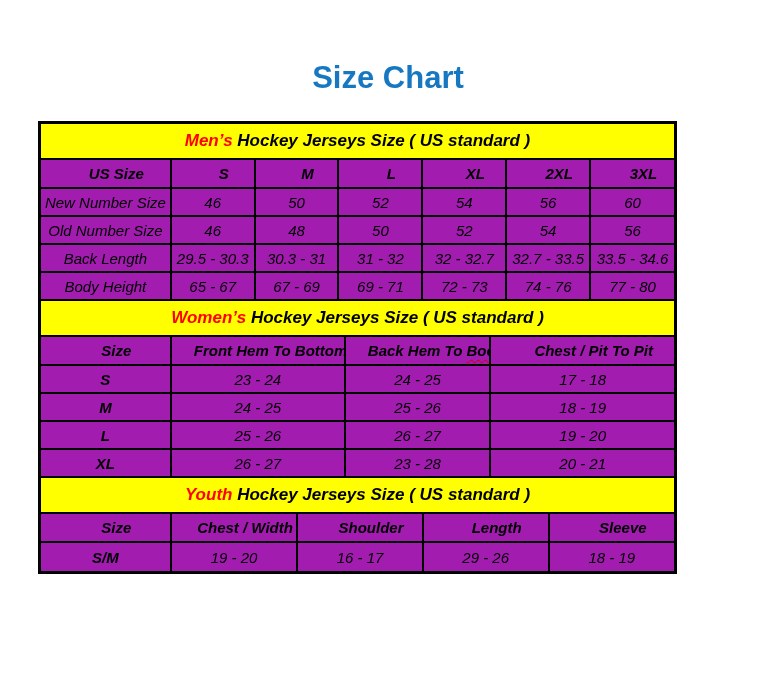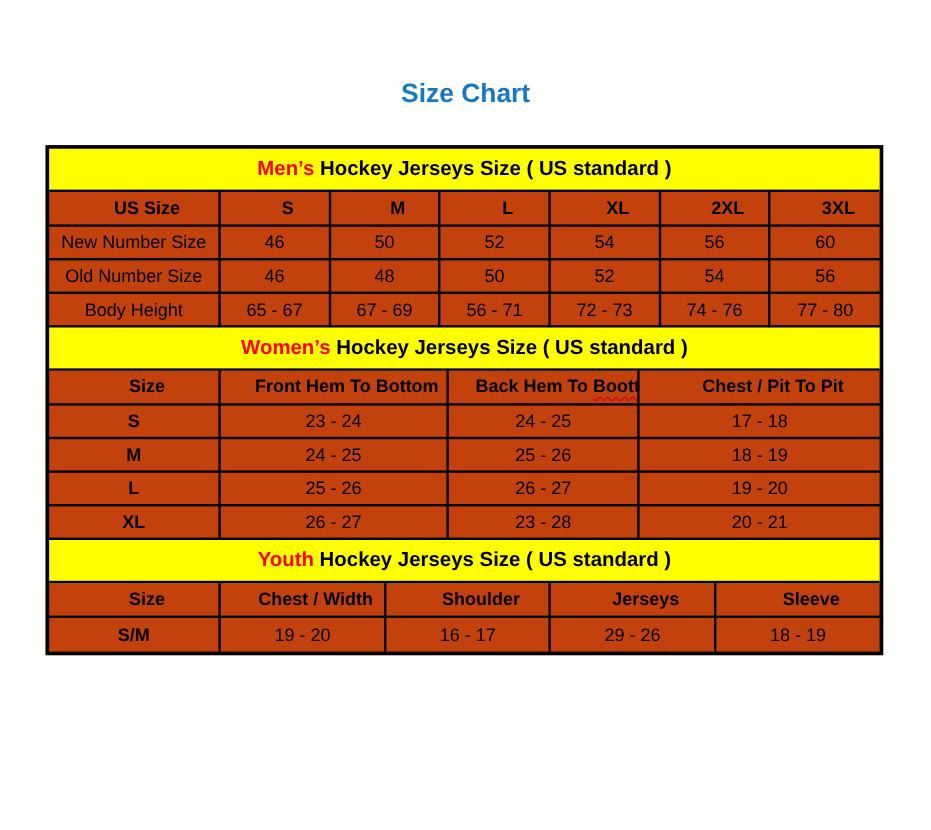--- a/index.html
+++ b/index.html
@@ -9,31 +9,32 @@
     --color-accent_red:#FF0000;
     --color-squiggle_red:#D00000;
     --color-border_black:#000000;
   }
   *{box-sizing:border-box;margin:0;padding:0;}
   html,body{width:776px;height:692px;background:#FFFFFF;overflow:hidden;}
   body{font-family:"Liberation Sans",sans-serif;color:#000;}
   .page{width:776px;height:692px;padding-top:60px;}
   .page-title{
     text-align:center;
-    font-size:22px;
+    font-size:31px;
     font-weight:bold;
     line-height:36px;
     color:var(--color-title_blue,#1778C2);
     letter-spacing:0px;
   }
   .chart-block{
-    width:698px;
+    width:639px;
     margin:25px auto 0 38px;
     border:3px solid var(--color-border_black,#000);
-    background:#c2410c;
+    background:#a21caf;
+    font-style:italic;
   }
   .band{
     height:36px;
     background:var(--color-band_yellow,#FFFF00);
     border-bottom:2px solid var(--color-border_black,#000);
     display:flex;
     align-items:center;
     justify-content:center;
     font-size:17px;
     font-weight:bold;
@@ -116,24 +117,33 @@
         <tr>
           <th>Old Number Size</th>
           <td>46</td>
           <td>48</td>
           <td>50</td>
           <td>52</td>
           <td>54</td>
           <td>56</td>
         </tr>
         <tr>
+          <th>Back Length</th>
+          <td>29.5 - 30.3</td>
+          <td>30.3 - 31</td>
+          <td>31 - 32</td>
+          <td>32 - 32.7</td>
+          <td>32.7 - 33.5</td>
+          <td>33.5 - 34.6</td>
+        </tr>
+        <tr>
           <th>Body Height</th>
           <td>65 - 67</td>
           <td>67 - 69</td>
-          <td>56 - 71</td>
+          <td>69 - 71</td>
           <td>72 - 73</td>
           <td>74 - 76</td>
           <td>77 - 80</td>
         </tr>
       </tbody>
     </table>
 
     <div class="band"><span class="hl">Women’s</span><span> Hockey Jerseys Size ( US standard )</span></div>
 
     <table class="women">
@@ -187,21 +197,21 @@
           <col style="width:20%">
           <col style="width:19.8%">
           <col style="width:19.9%">
           <col style="width:19.8%">
       </colgroup>
       <thead>
         <tr>
           <th>Size</th>
           <th>Chest / Width</th>
           <th>Shoulder</th>
-          <th>Jerseys</th>
+          <th>Length</th>
           <th>Sleeve</th>
         </tr>
       </thead>
       <tbody>
         <tr>
           <th>S/M</th>
           <td>19 - 20</td>
           <td>16 - 17</td>
           <td>29 - 26</td>
           <td>18 - 19</td>

